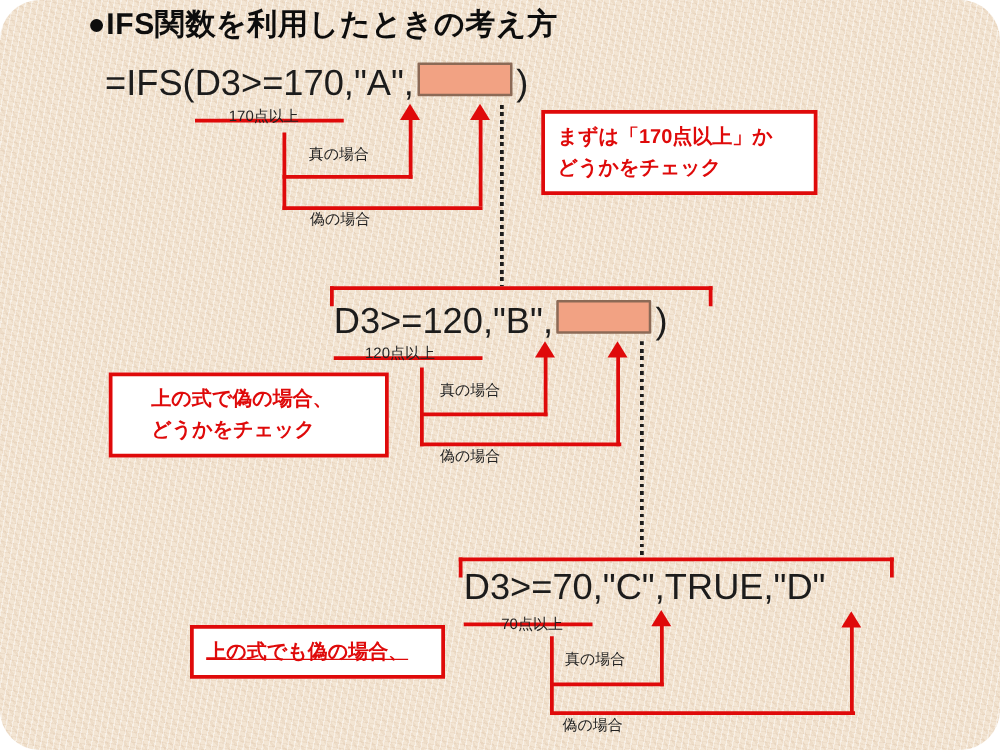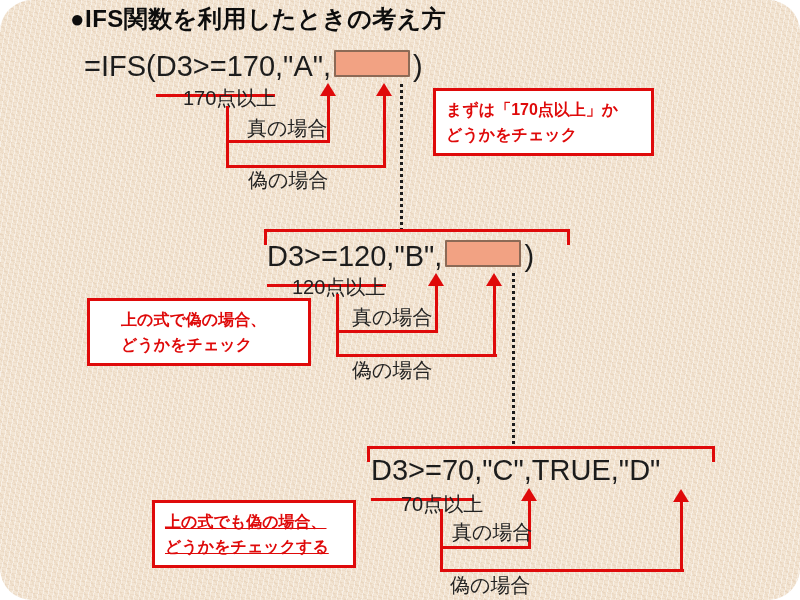--- a/index.html
+++ b/index.html
@@ -19,21 +19,21 @@
   }
   .formula{
     position:absolute;font-size:29px;color:#1c1c1c;white-space:nowrap;line-height:1.15;
   }
   .cond{border-bottom:3px solid #df0a0a;padding-bottom:12px;}
   .phbox{
     display:inline-block;width:72px;height:23px;margin:0 3px;
     background:#f2a283;border:2px solid #8c6a56;vertical-align:-1px;border-radius:1px;
   }
   .lbl{
-    position:absolute;font-size:20px;color:#222;white-space:nowrap;line-height:1.1;
+    position:absolute;font-size:12px;color:#222;white-space:nowrap;line-height:1.1;
   }
   .rl{position:absolute;background:#df0a0a;}
   .arrow{
     position:absolute;width:0;height:0;
     border-left:8px solid transparent;border-right:8px solid transparent;
     border-bottom:13px solid #df0a0a;
   }
   .bracket-top{
     position:absolute;height:13px;
     border-top:3px solid #df0a0a;border-left:3px solid #df0a0a;border-right:3px solid #df0a0a;
@@ -144,17 +144,16 @@
     <div class="rl" id="r3-true-h"></div>
     <div class="rl" id="r3-true-stem"></div>
     <div class="arrow" id="r3-true-arrow"></div>
     <div class="rl" id="r3-false-h"></div>
     <div class="rl" id="r3-false-stem"></div>
     <div class="arrow" id="r3-false-arrow"></div>
     <div class="lbl" id="r3-true-label">真の場合</div>
     <div class="lbl" id="r3-false-label">偽の場合</div>
     <div class="callout" id="callout3" style="left:152px;top:500px;width:204px;text-decoration:underline;">
       <div>上の式でも偽の場合、</div>
-      <div>どうかをチェックする</div>
     </div>
   </div>
 
 </div>
 
 </body></html>

